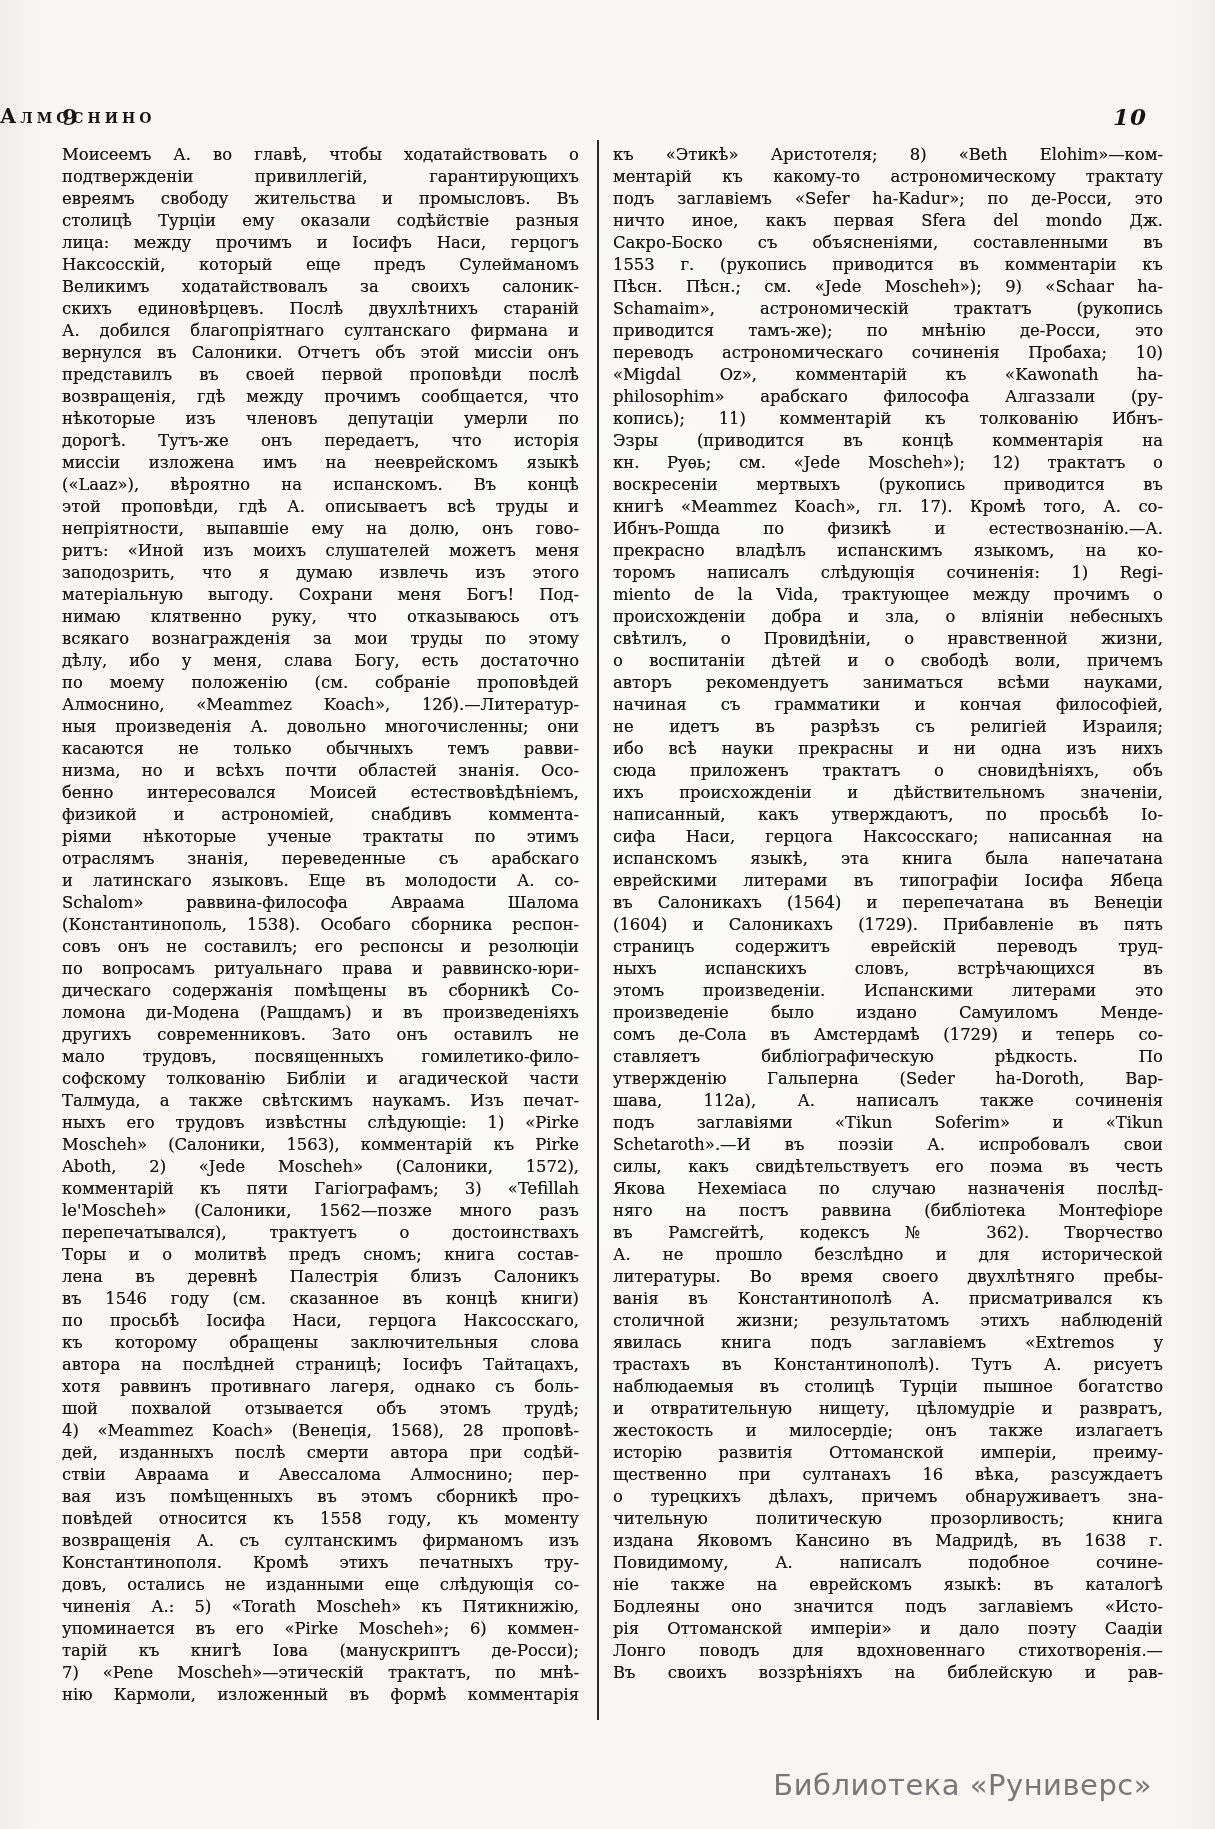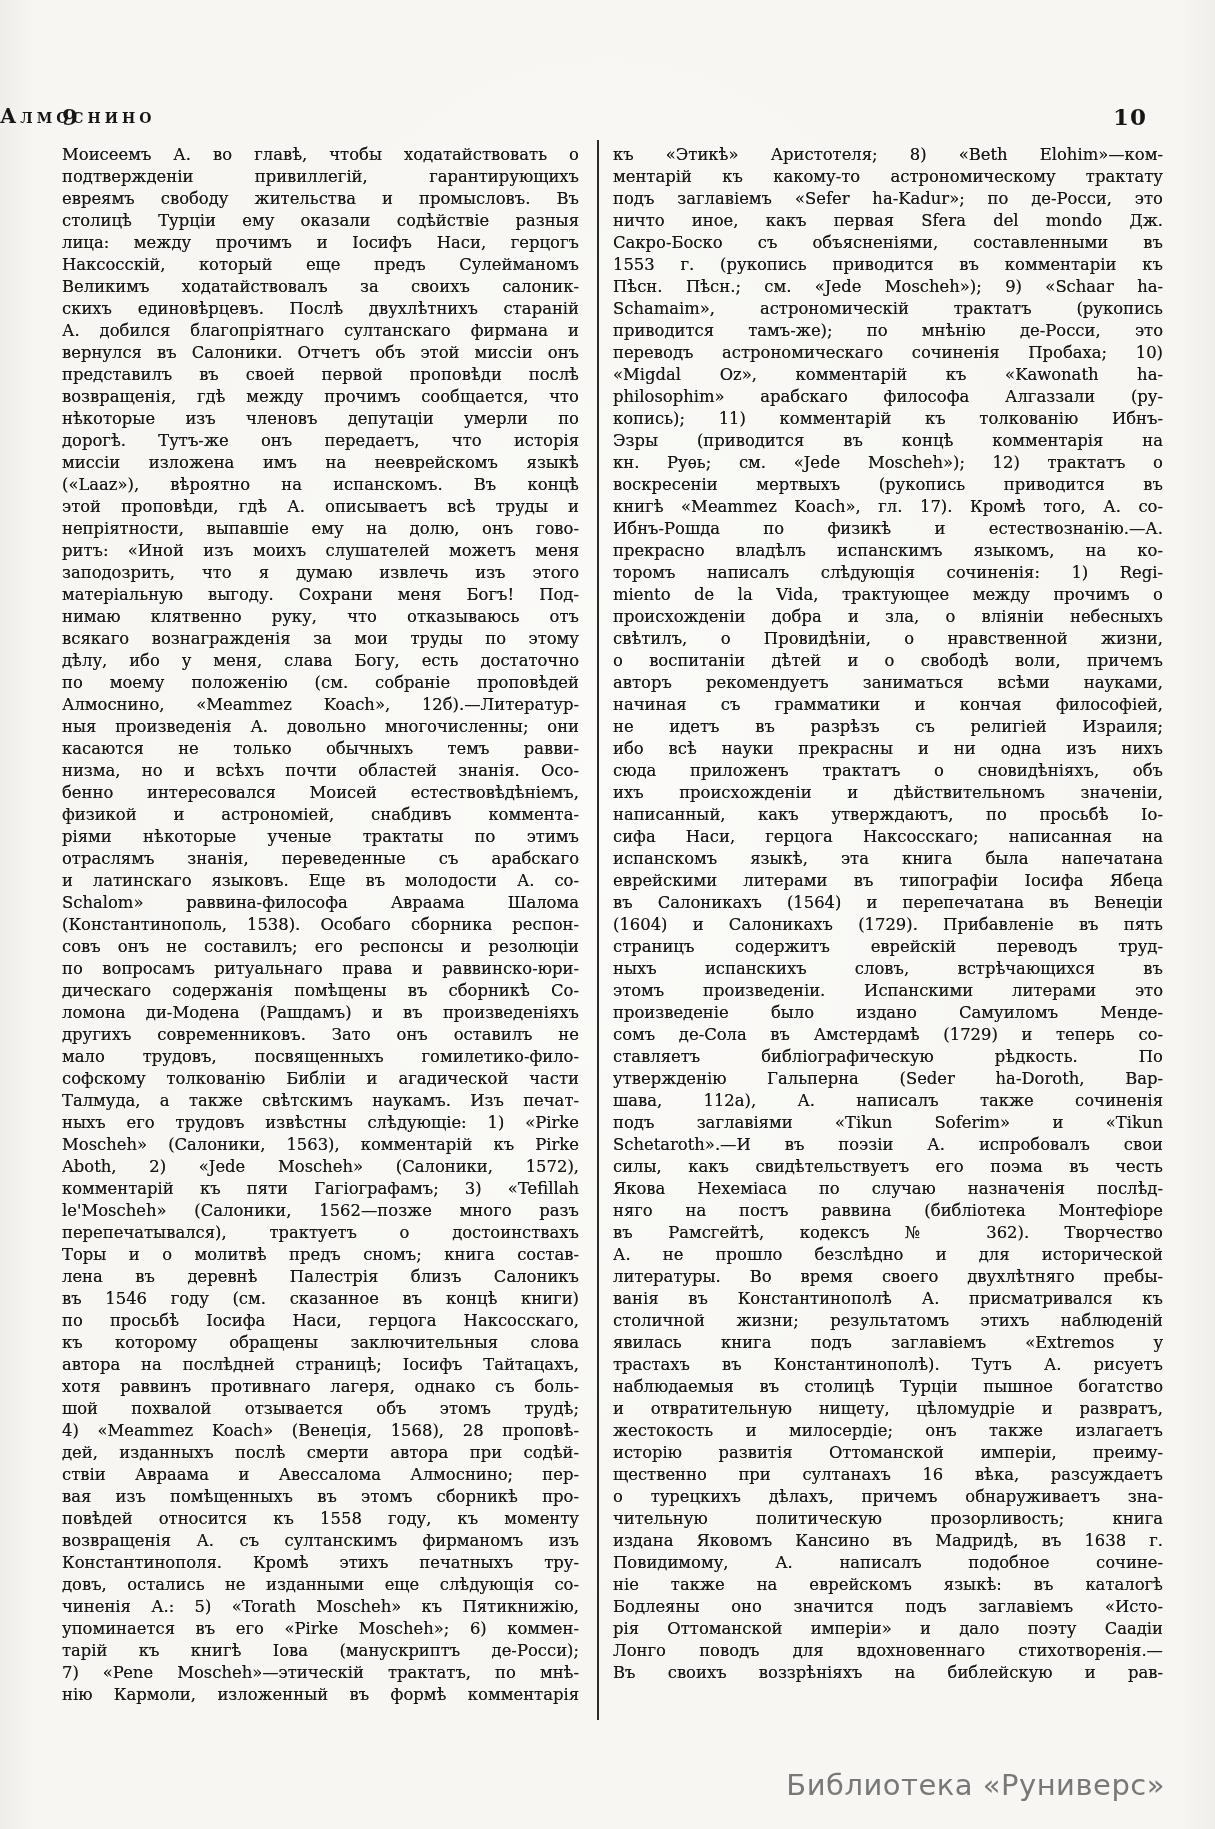--- a/index.html
+++ b/index.html
@@ -24,21 +24,21 @@
       linear-gradient(90deg, rgba(0,0,0,0.035) 0%, rgba(0,0,0,0) 3%, rgba(0,0,0,0) 97%, rgba(0,0,0,0.03) 100%);
   }
   .page-header-number {
     position: absolute;
     top: 103px;
     font-size: 23px;
     font-weight: bold;
     letter-spacing: 1px;
   }
   .num-left  { left: 62px; }
-  .num-right { left: 1113px; }
+  .num-right { left: 1113px; font-style: italic; }
   .page-title {
     position: absolute;
     top: 104px;
     left: 0;
     right: 0;
     text-align: left;
     font-size: 20px;
     font-weight: bold;
     font-variant: small-caps;
     letter-spacing: 4px;
@@ -63,21 +63,21 @@
     position: absolute;
     left: 597px;
     top: 140px;
     width: 2px;
     height: 1580px;
     background: #2b2b2b;
   }
   .watermark {
     position: absolute;
     top: 1768px;
-    right: 50px;
+    right: 63px;
     font-family: "DejaVu Sans", "Liberation Sans", sans-serif;
     font-size: 29px;
     color: #787878;
     letter-spacing: 0.5px;
   }
 </style>
 </head>
 <body>
 
 <div class="scan-surface"></div>

